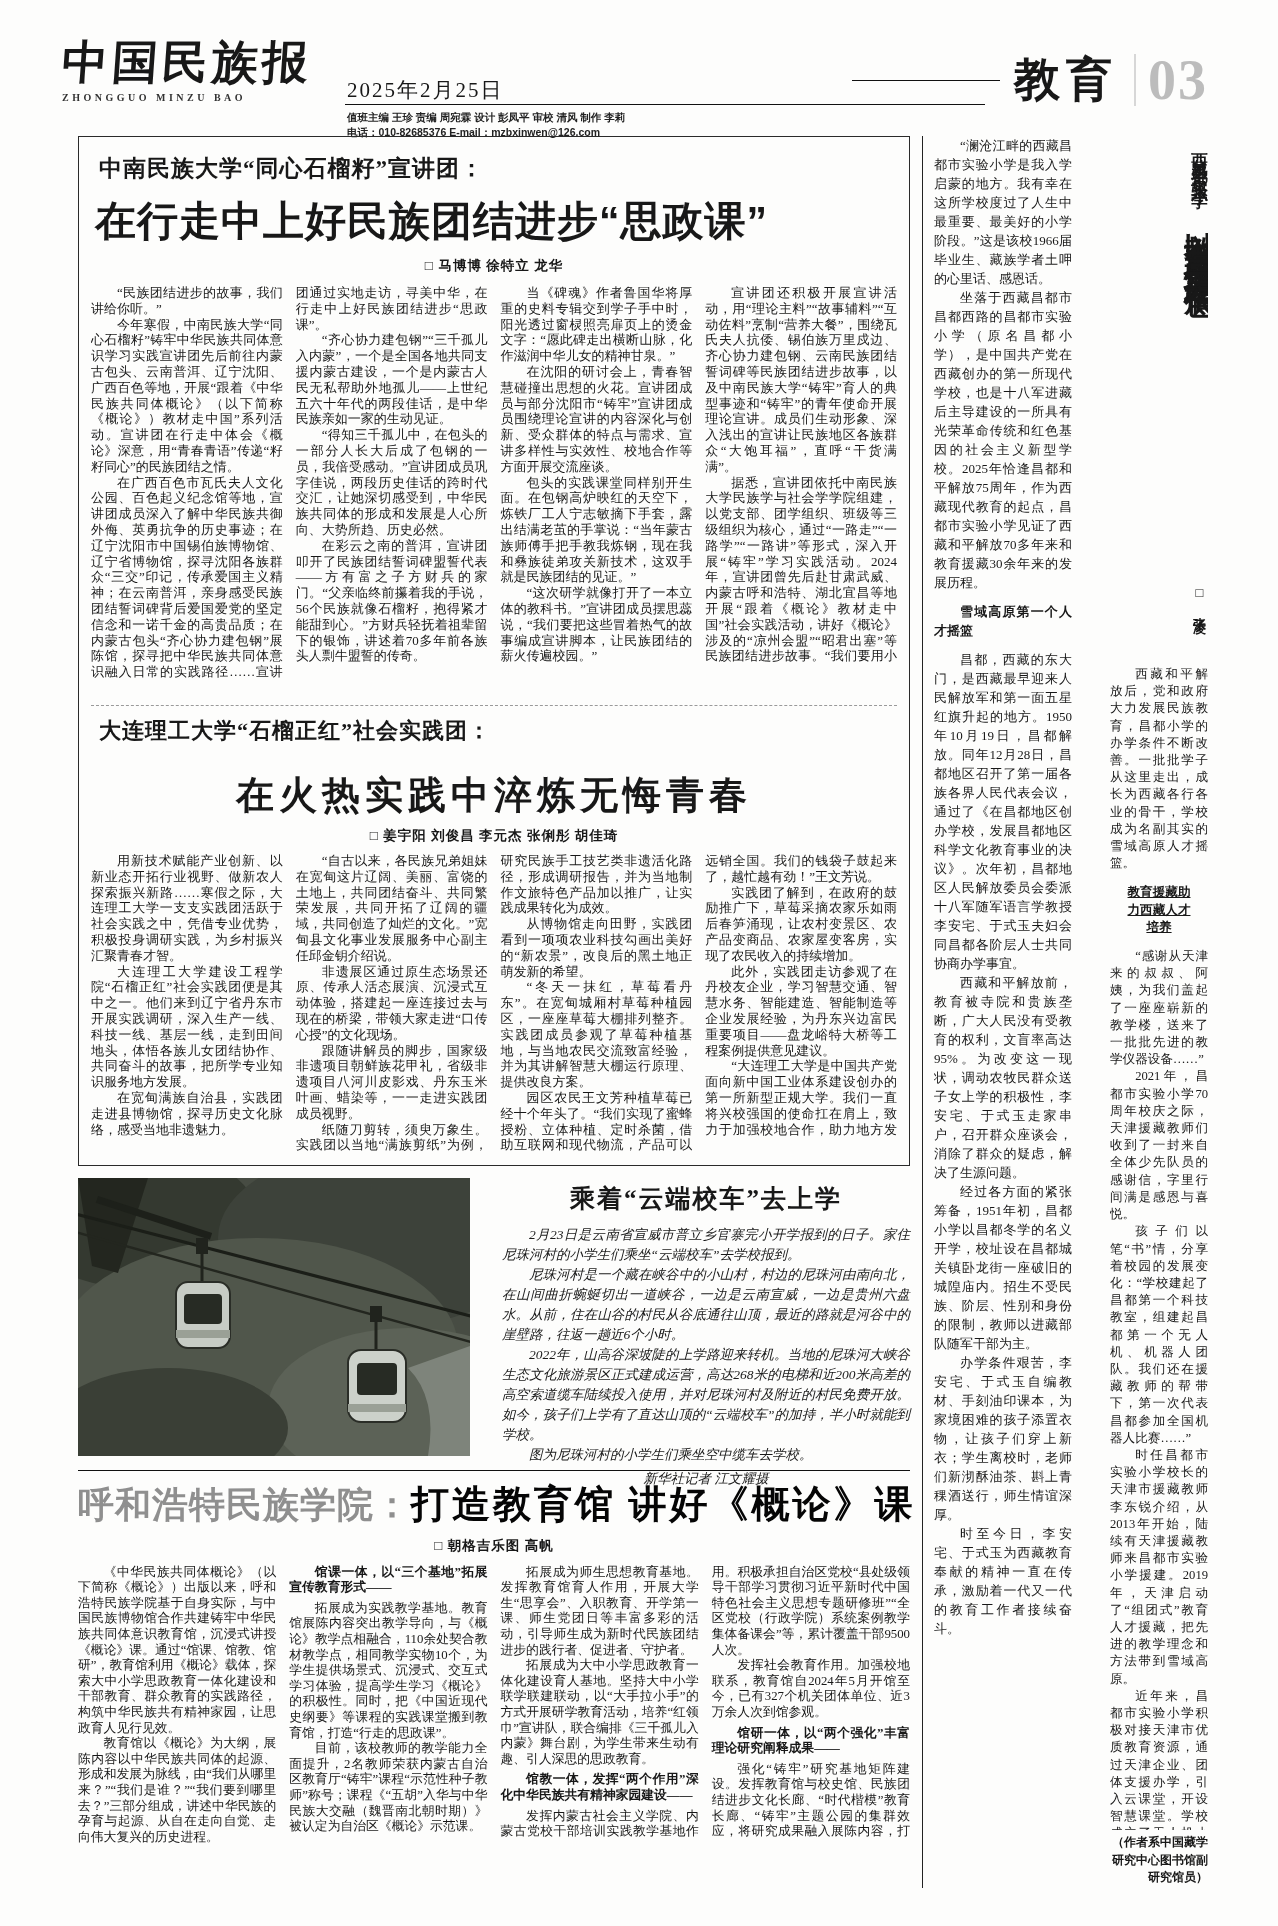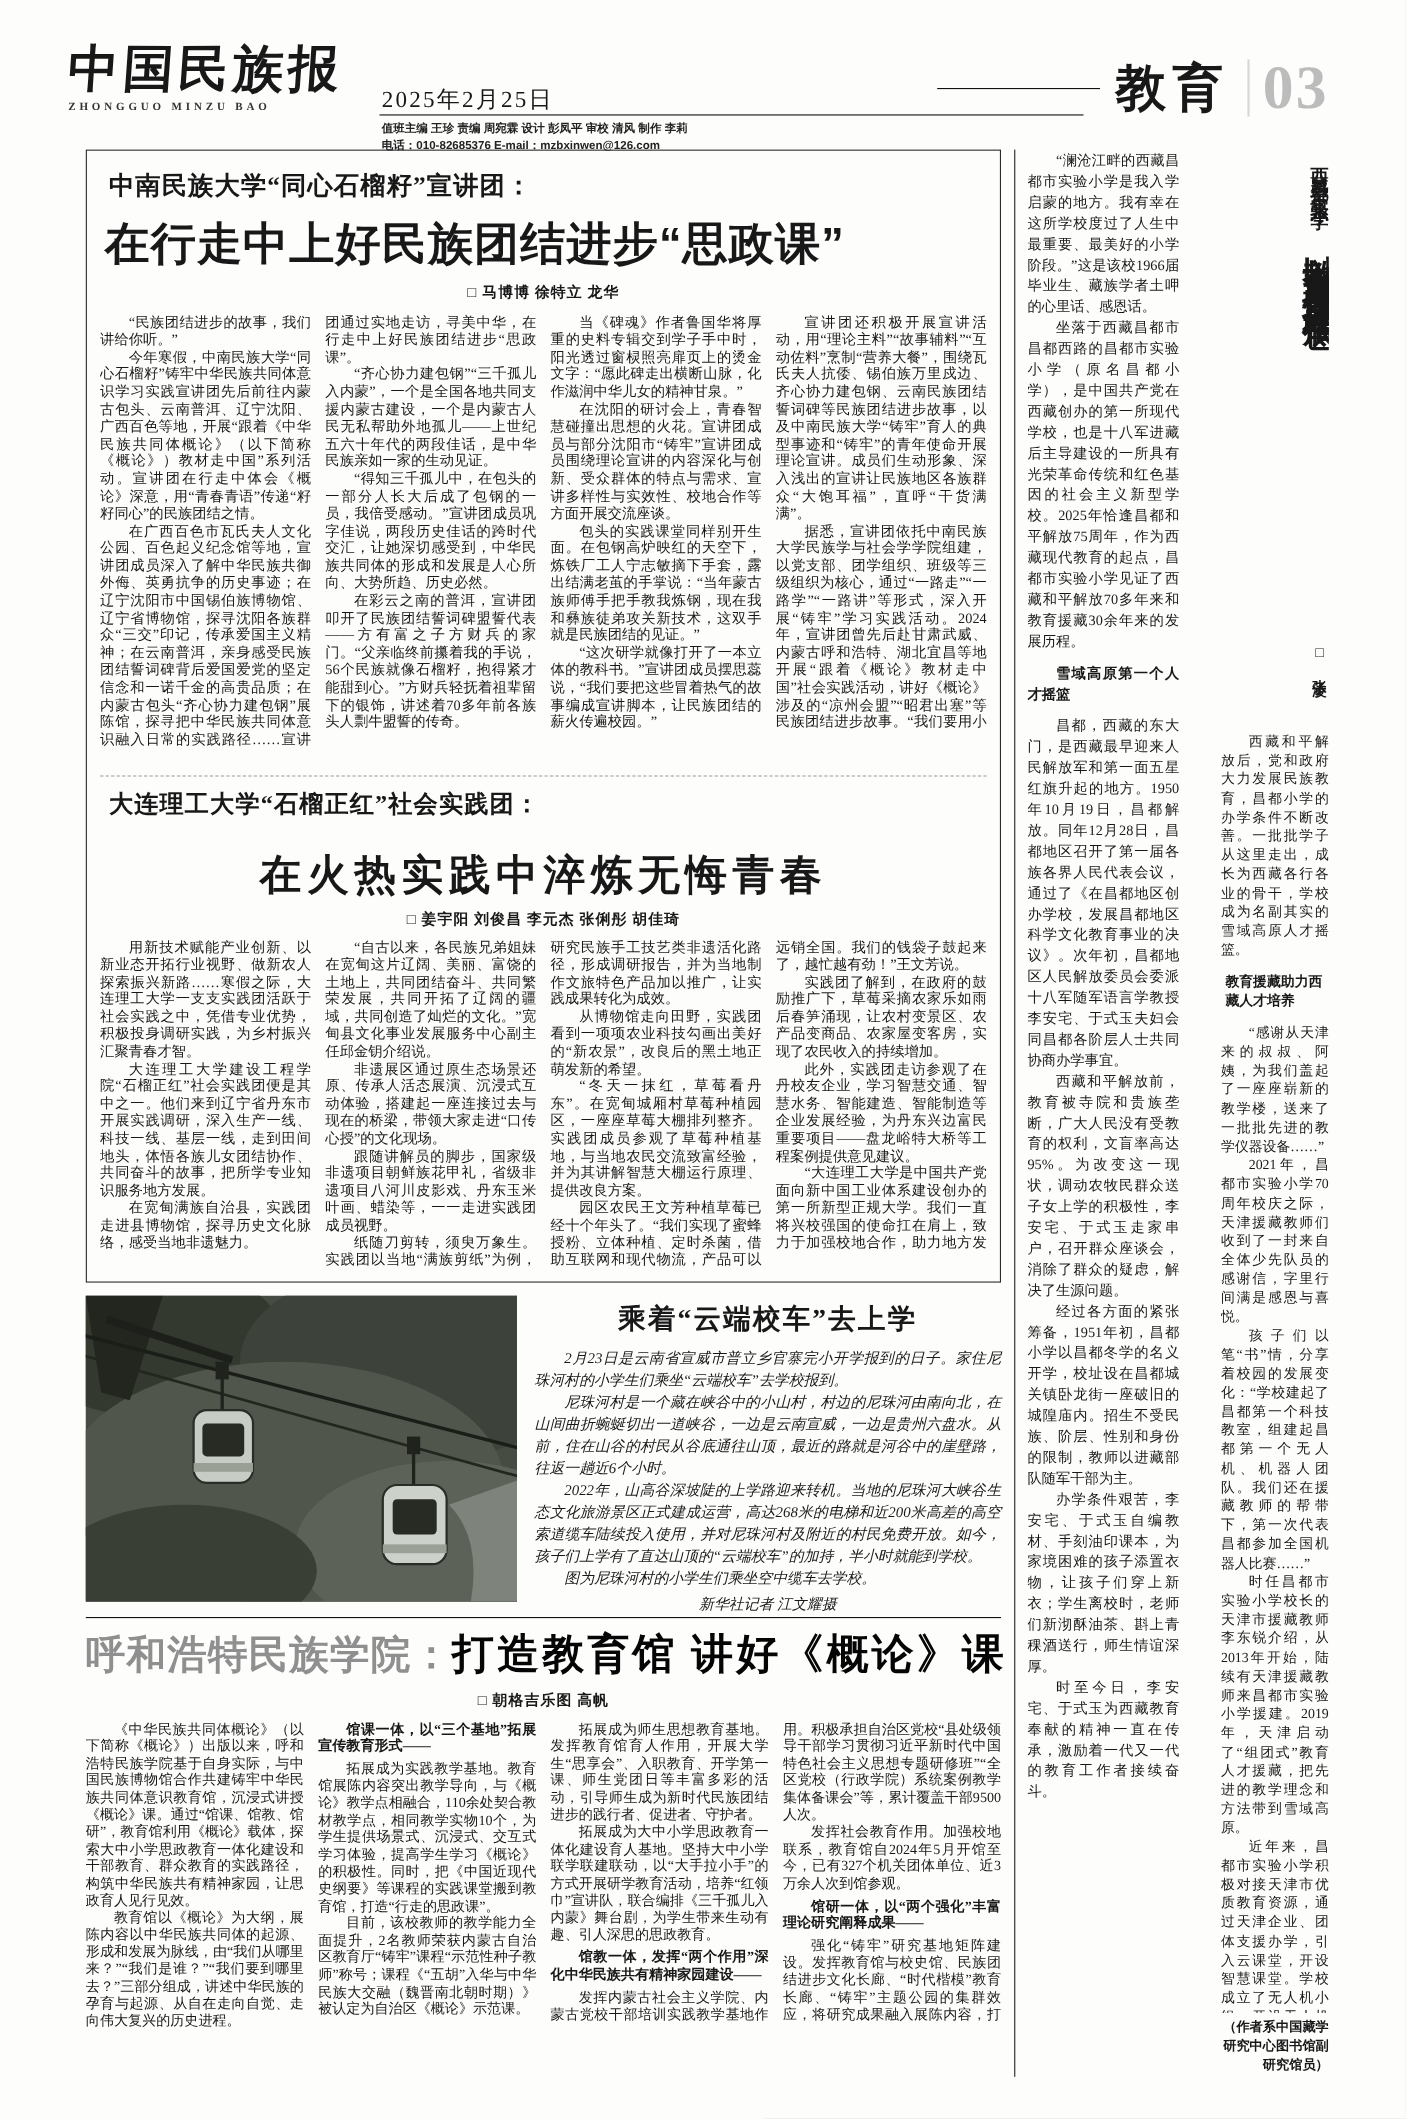--- a/index.html
+++ b/index.html
@@ -18,37 +18,37 @@
   .sec-name{font-family:"Liberation Sans","DejaVu Sans",sans-serif;font-size:46px;font-weight:900;letter-spacing:6px;}
   .sec-div{width:2px;height:52px;background:#d7d7d7;margin:0 12px 0 16px;}
   .sec-no{font-size:56px;font-weight:bold;color:#bcbcbc;letter-spacing:2px;}
   
   .content{position:absolute;top:136px;left:78px;right:70px;bottom:34px;display:flex;}
   .lregion{width:832px;flex:none;}
   .rregion{flex:1;border-left:1.4px solid #222;margin-left:12px;padding-left:11px;display:flex;height:1752px;overflow:hidden;gap:28px;}
   
   .para{margin:0;text-indent:2em;text-align:justify;}
   .para.sub{font-weight:bold;margin:5px 0;}
-  .para.subc{font-weight:bold;text-align:left;text-indent:0;margin:12px 4px;}
+  .para.subc{font-weight:bold;text-align:center;text-indent:0;margin:12px 15px;text-decoration:underline;}
   .para.credit{text-align:center;text-indent:0;margin-top:4px;}
   .byline{text-align:center;font-size:13.5px;font-weight:bold;letter-spacing:1px;}
   
   .bigbox{border:1.5px solid #2a2a2a;height:1030px;padding:16px 12px;box-sizing:border-box;}
   .a1-kicker{font-size:23px;font-weight:bold;letter-spacing:1px;padding-left:8px;}
   .a1-head{font-family:"Liberation Sans","DejaVu Sans",sans-serif;font-size:41px;font-weight:900;
            letter-spacing:1px;margin:10px 0 8px 4px;white-space:nowrap;}
   .a1-body{height:408px;margin-top:10px;columns:4;column-gap:13px;font-size:13px;line-height:15.8px;overflow:hidden;}
   .dashed{border-top:1.5px dashed #9a9a9a;margin:12px 0 10px;}
   .a2-kicker{font-size:22px;font-weight:bold;letter-spacing:1px;padding-left:8px;}
   .a2-head{font-size:38px;font-weight:900;letter-spacing:5px;text-align:center;margin:24px 0 6px;}
   .a2-body{height:306px;margin-top:8px;columns:4;column-gap:13px;font-size:13px;line-height:15.8px;overflow:hidden;}
   
   .photo-row{display:flex;margin-top:12px;height:280px;}
   .photo{width:392px;height:278px;flex:none;background:#444;}
-  .pstory{flex:1;padding-left:16px;box-sizing:border-box;}
+  .pstory{flex:1;padding-left:32px;box-sizing:border-box;}
   .pstory-title{font-size:25px;font-weight:900;text-align:center;letter-spacing:2px;margin:4px 0 10px;}
   .pstory-body{font-size:13.5px;line-height:20px;font-style:italic;}
   .pstory-body .para{margin-bottom:0;}
   .lrule{border-top:1.6px solid #111;margin-top:12px;}
   
   .a3{margin-top:12px;}
   .a3-headrow{white-space:nowrap;line-height:1.15;}
   .a3-kicker{font-size:36px;font-weight:900;color:#8f8f8f;letter-spacing:1px;}
   .a3-head{font-size:38px;font-weight:900;color:#050505;letter-spacing:3px;}
   .a3-body{height:288px;margin-top:10px;columns:4;column-gap:13px;font-size:12.8px;line-height:15.6px;overflow:hidden;}

